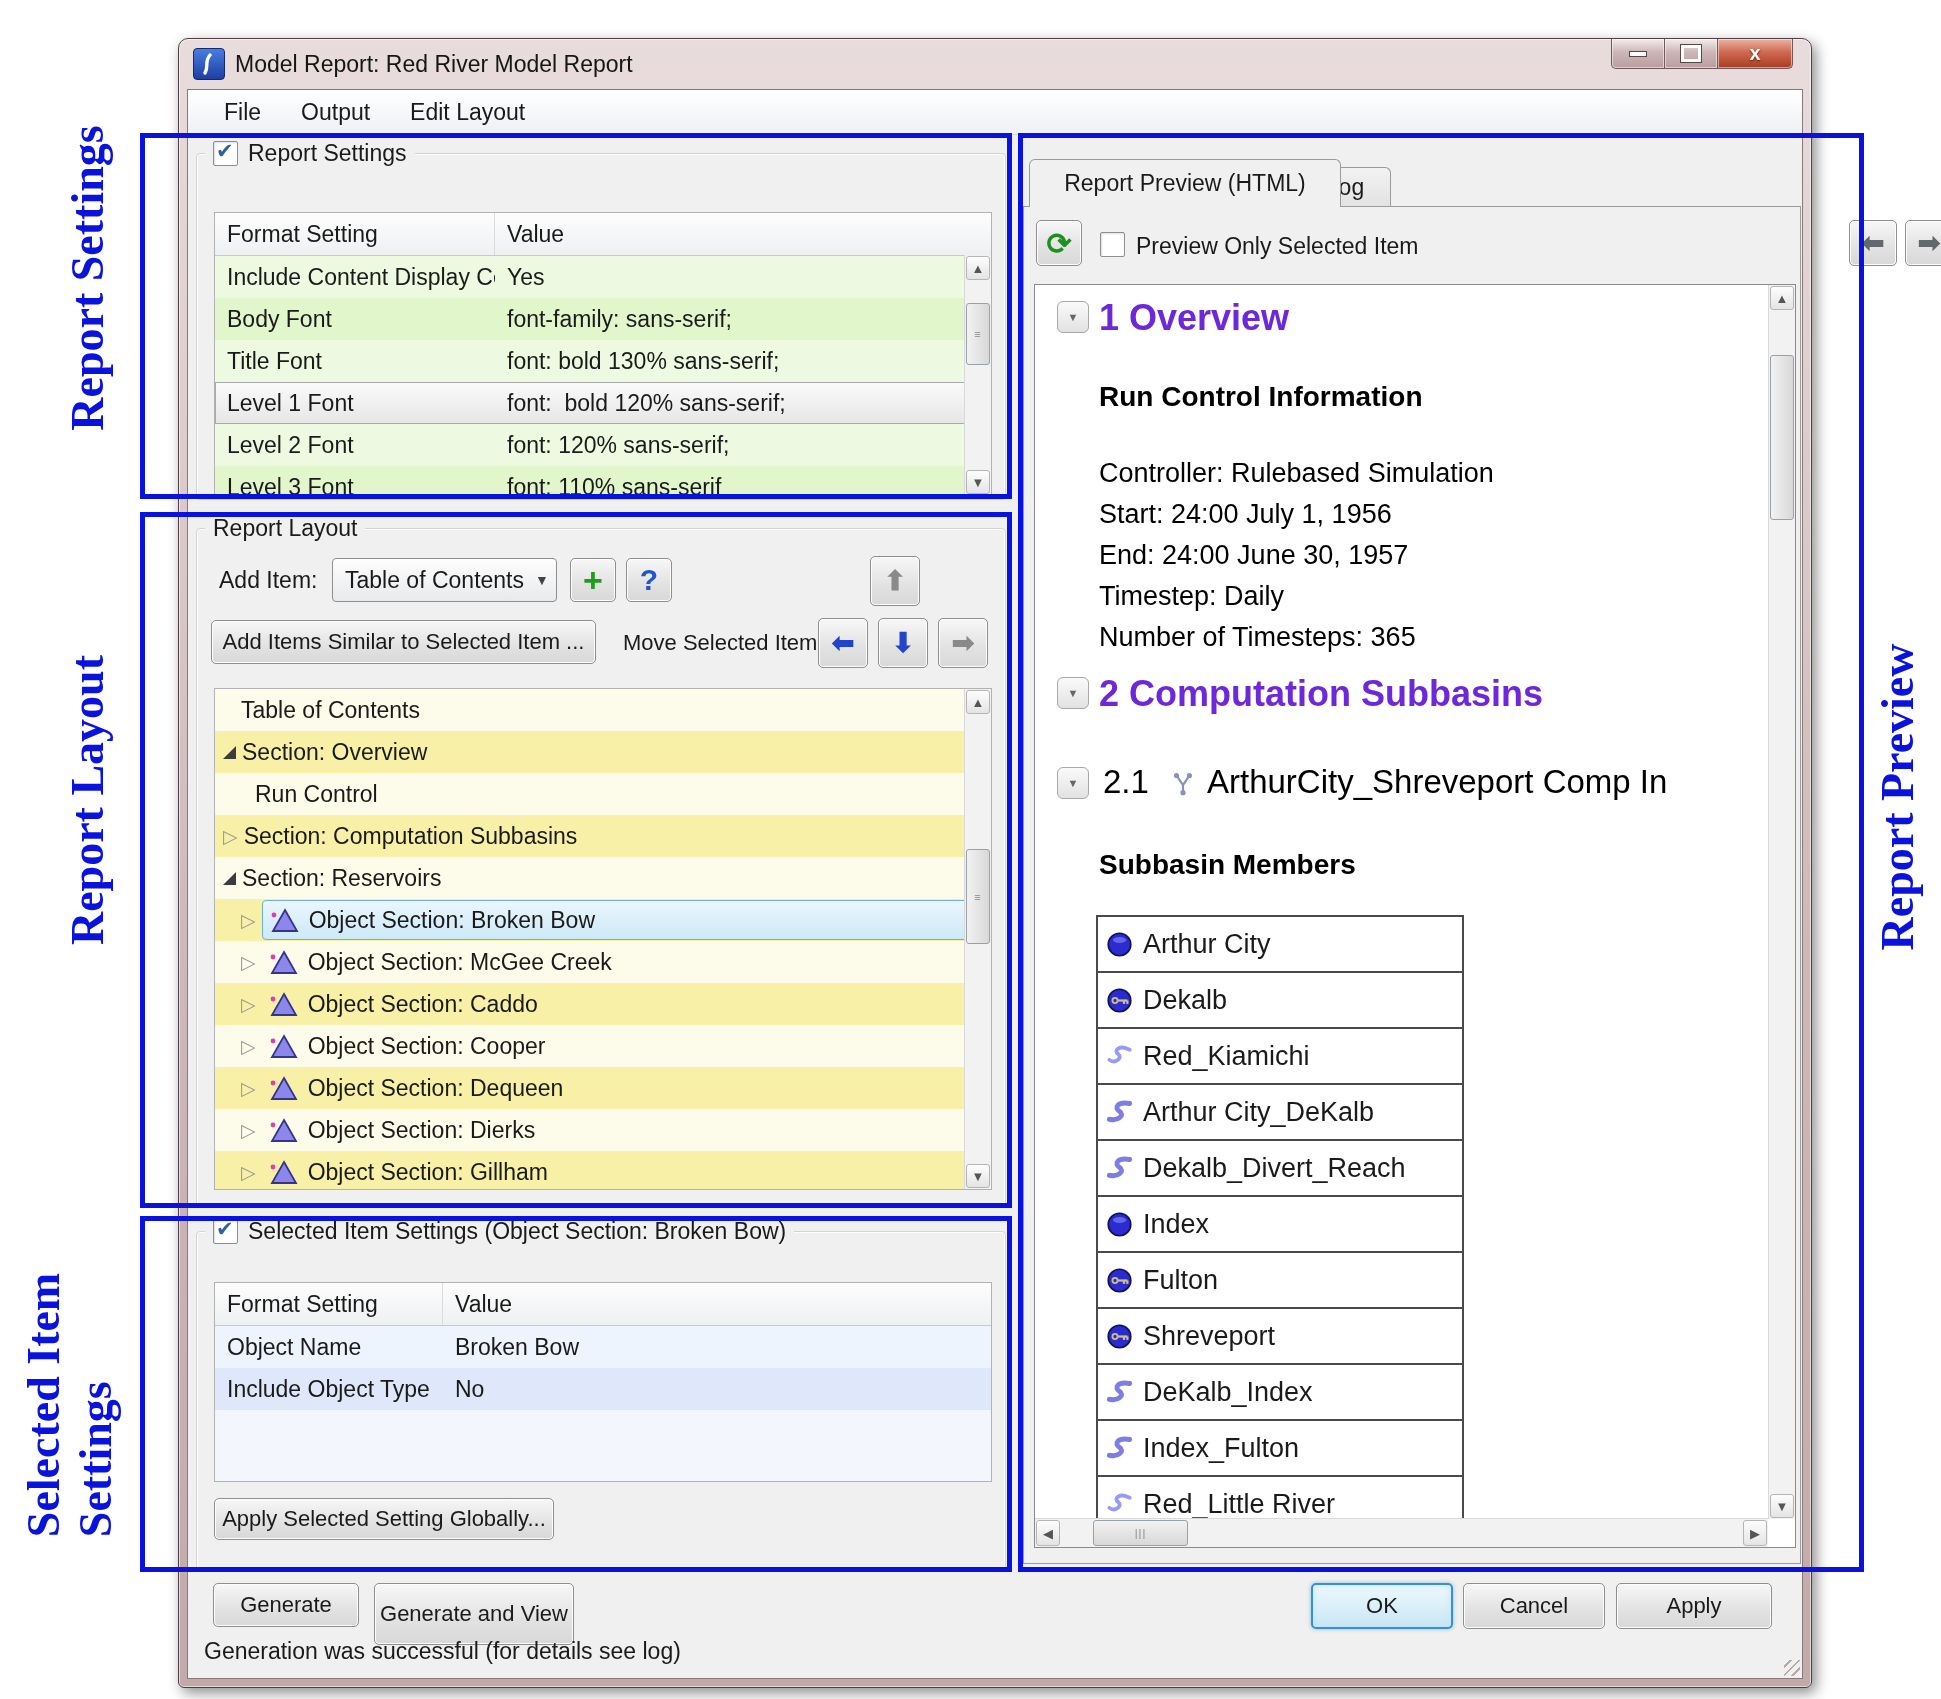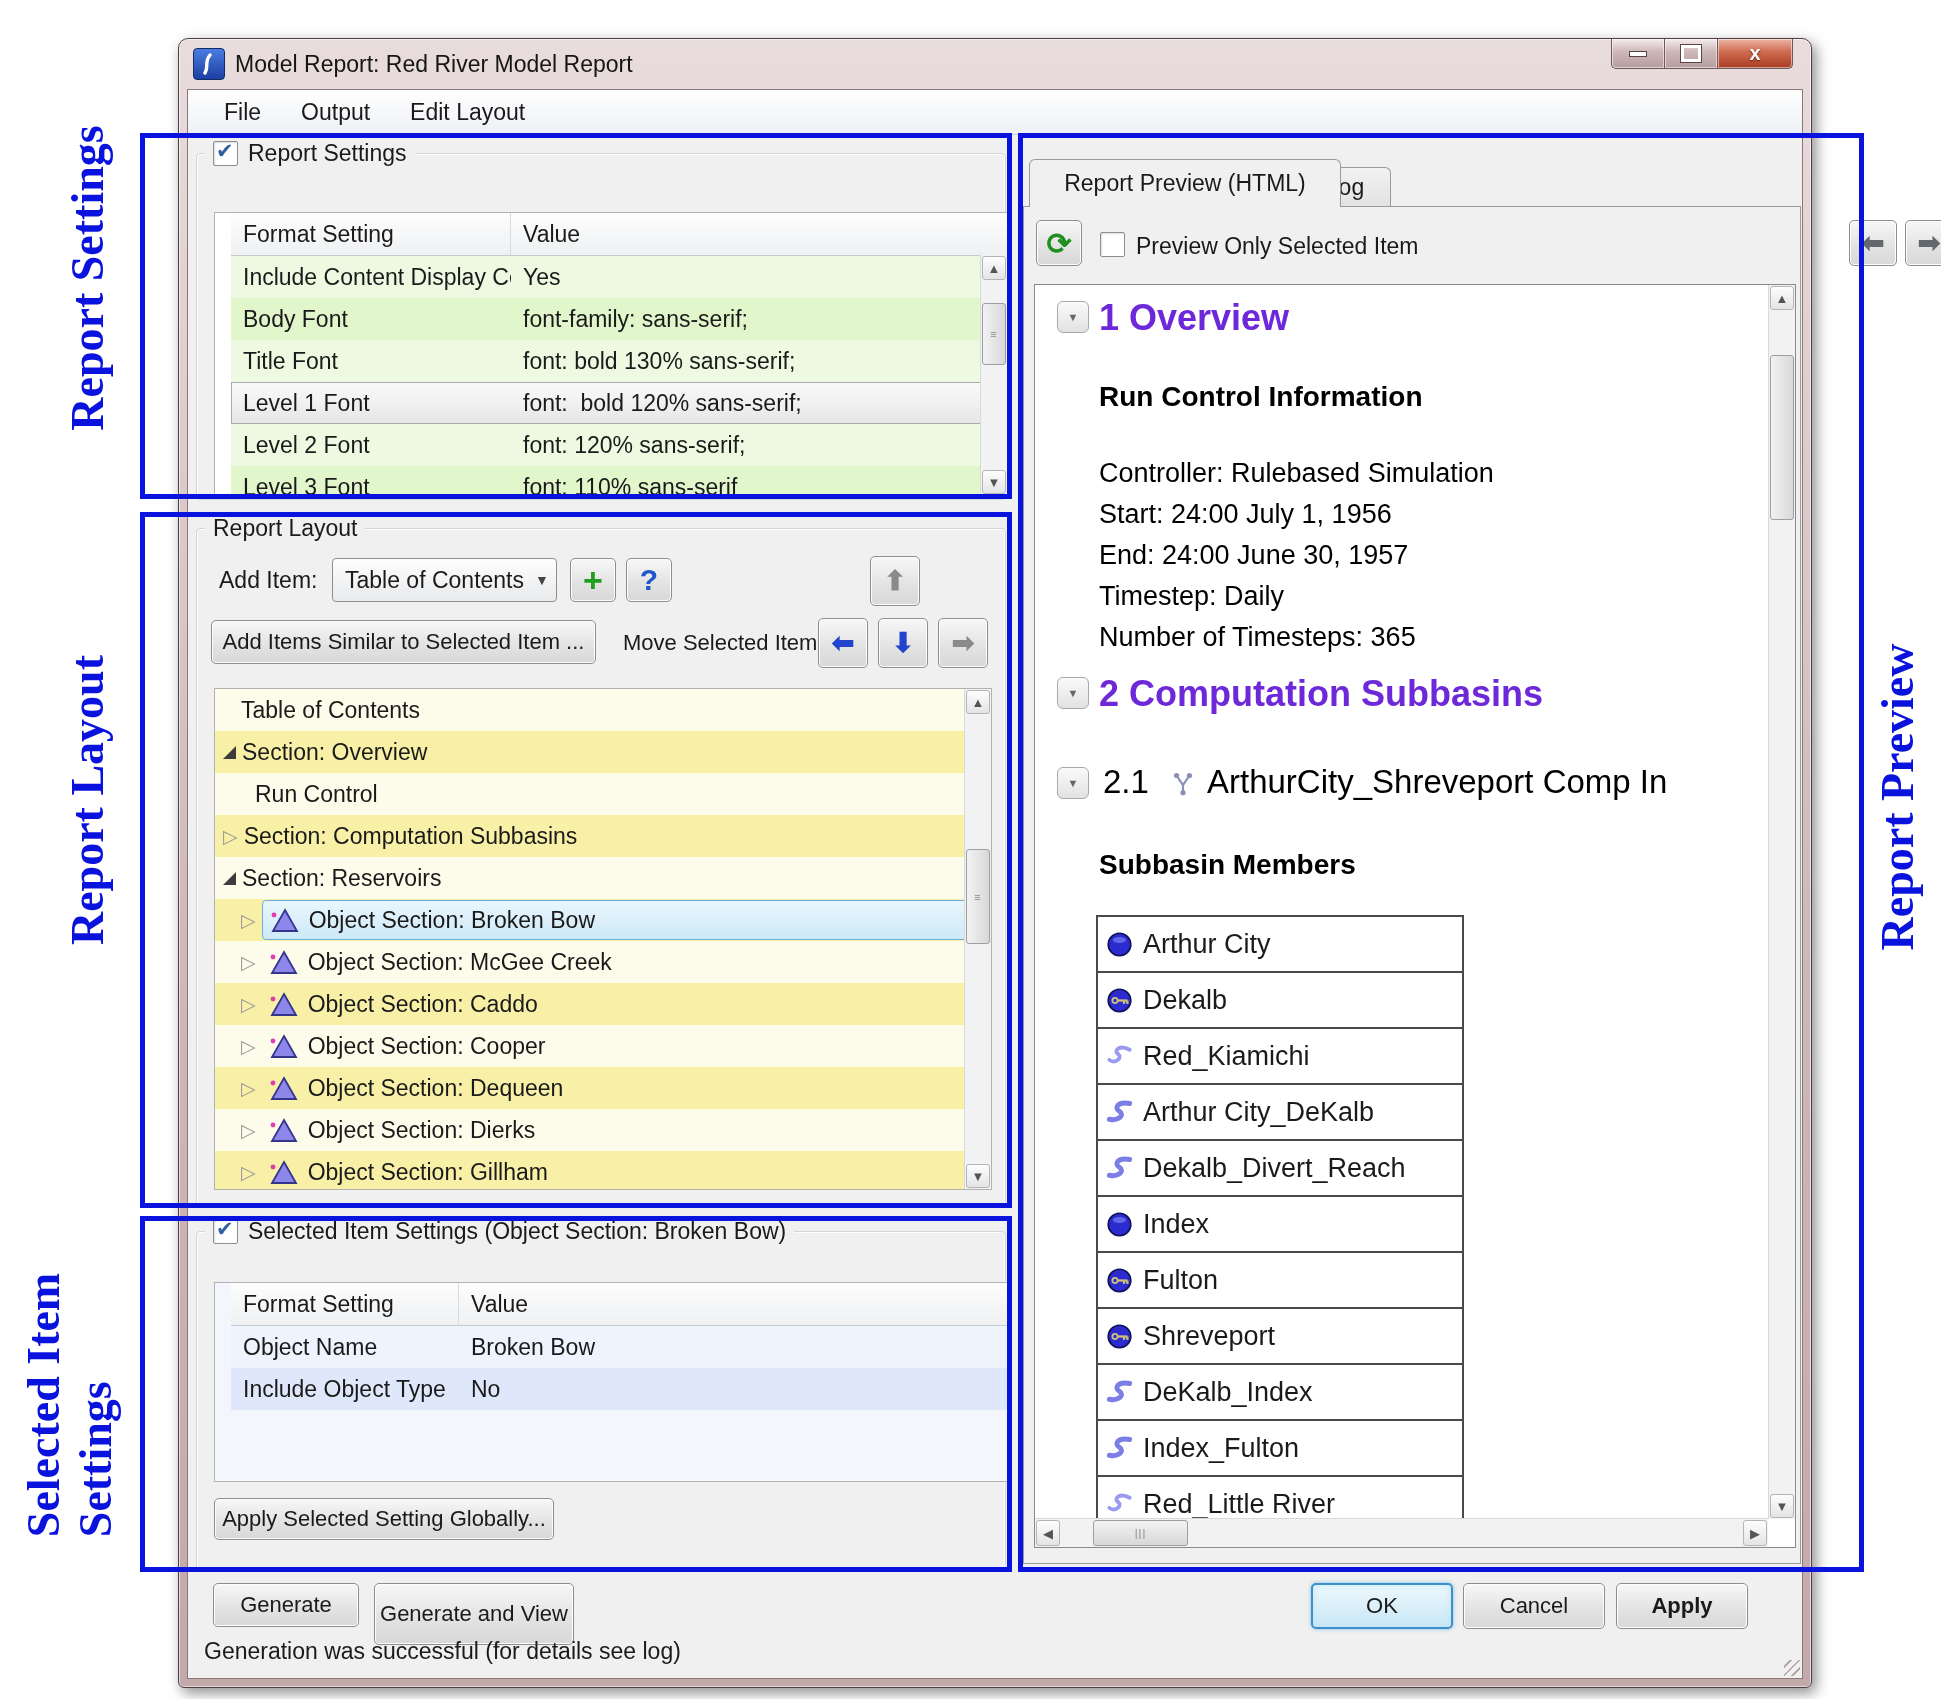--- a/index.html
+++ b/index.html
@@ -34,21 +34,21 @@
   .menu-item{font-size:23px;padding:0 20px;line-height:42px;}
 
   
   .groupbox{position:absolute;border:1px solid #d4d4d4;border-radius:4px;box-shadow:inset 0 0 0 1px #fdfdfd;}
   .group-label{position:absolute;top:-14px;left:8px;background:#f0f0f0;padding:0 8px;font-size:23px;display:flex;align-items:center;}
   .checkbox{width:23px;height:23px;background:#fff;border:1px solid #8e8e8e;border-radius:2px;position:relative;margin-right:10px;
     box-shadow:inset 1px 1px 2px #d7dde2;}
   .checkbox.checked::after{content:"\2714";position:absolute;left:2px;top:-3px;font-size:21px;color:#31609e;}
 
   
-  .table{position:absolute;border:1px solid #b2b2b2;background:#fff;overflow:hidden;padding-left:16px;}
+  .table{position:absolute;border:1px solid #b2b2b2;background:#fff;overflow:hidden;}
   .thead{display:flex;height:42px;background:linear-gradient(#fdfdfd,#eef0f2);border-bottom:1px solid #c6cace;}
   .th{font-size:23px;line-height:42px;padding-left:12px;box-sizing:border-box;border-right:1px solid #d9dcdf;}
   .trow{display:flex;height:42px;}
   .td{font-size:23px;line-height:42px;padding-left:12px;box-sizing:border-box;white-space:pre;overflow:hidden;}
   .g0{background:#edfae1;}
   .g1{background:#e2f6cc;}
   .gsel{background:linear-gradient(#fafafa,#e6e6e6);box-shadow:inset 0 0 0 1px #a9a9a9;}
   .b0{background:#eef4fd;}
   .b1{background:#dfe8fa;}
 
@@ -524,21 +524,21 @@
       </div>
     <div class="btn" style="left:186px;top:1493px;width:200px;height:62px;">
         <span>Generate and View</span>
       </div>
     <div class="btn default" style="left:1123px;top:1493px;width:142px;height:46px;">
         <span>OK</span>
       </div>
     <div class="btn" style="left:1275px;top:1493px;width:142px;height:46px;">
         <span>Cancel</span>
       </div>
-    <div class="btn" style="left:1428px;top:1493px;width:132px;height:46px;font-weight:bold;">
+    <div class="btn" style="left:1428px;top:1493px;width:156px;height:46px;">
         <span>Apply</span>
       </div>
 
     <div id="status-text" style="left:16px;top:1548px;">Generation was successful (for details see log)</div>
     <div id="resize-grip" style="right:2px;bottom:2px;"></div>
   </div>
 </div>
 
 <div class="ann-box" style="left:140px;top:133px;width:862px;height:356px;"></div>
 <div class="ann-box" style="left:140px;top:512px;width:862px;height:686px;"></div>

